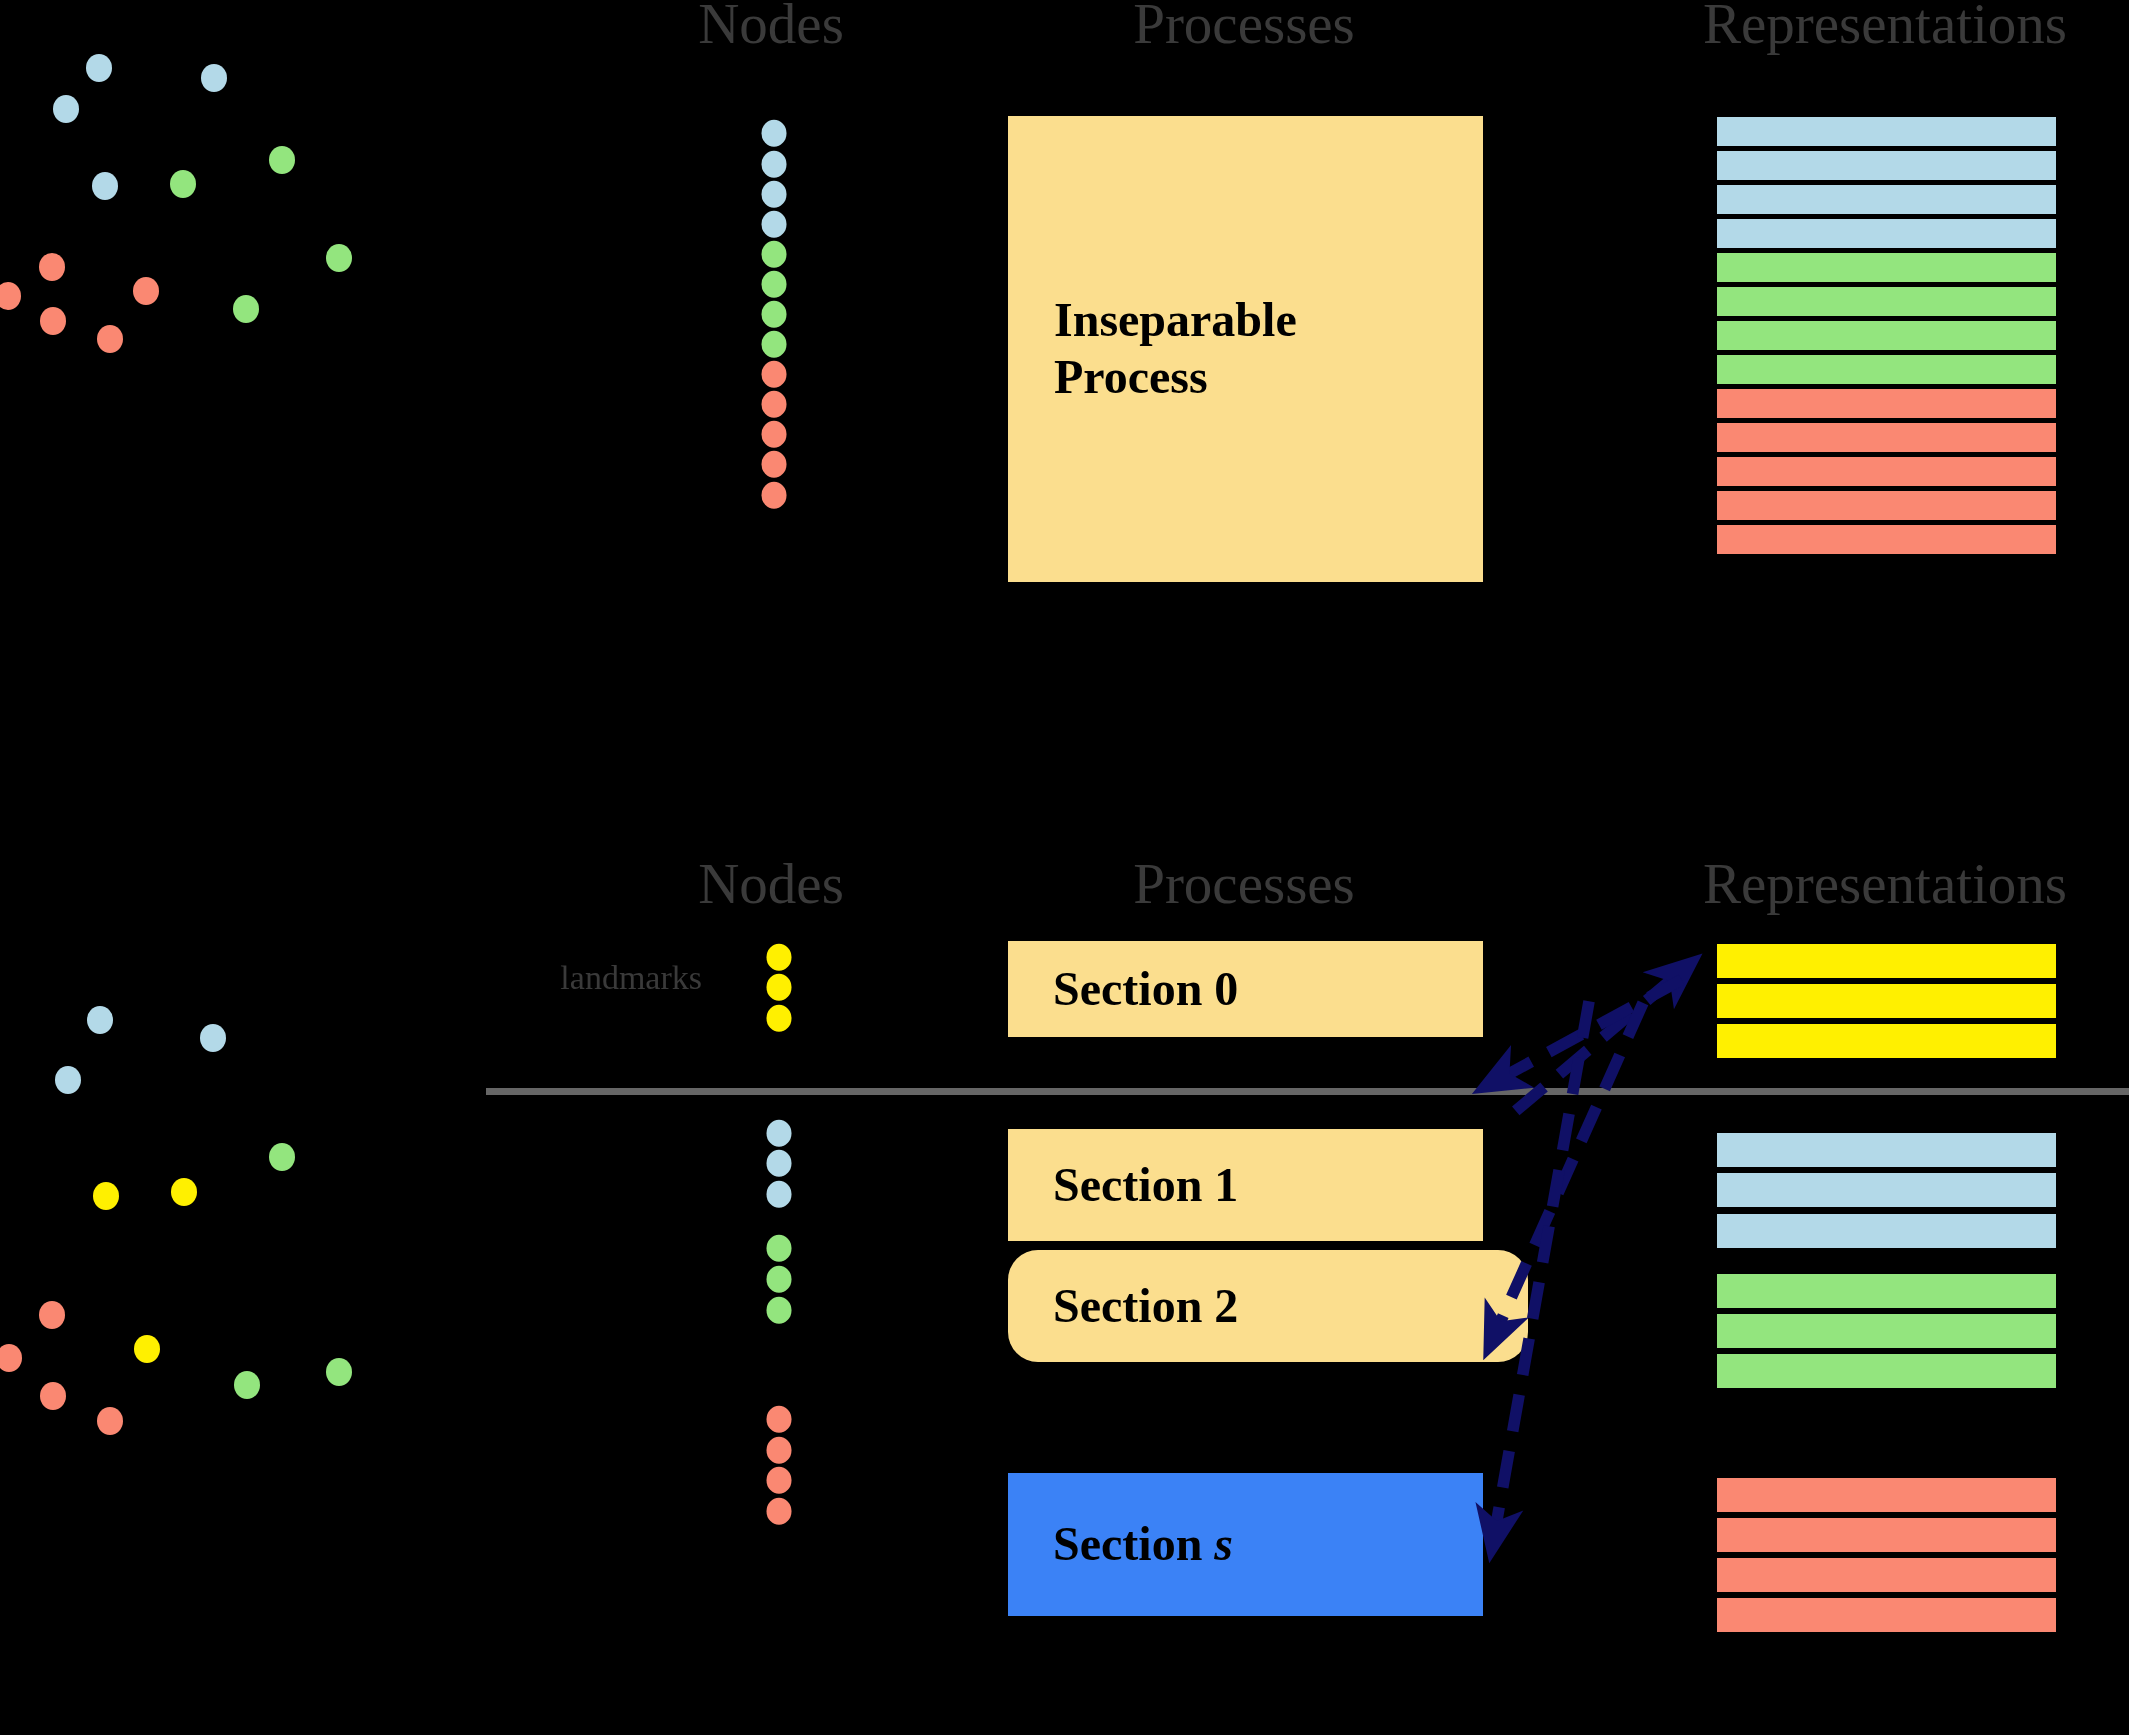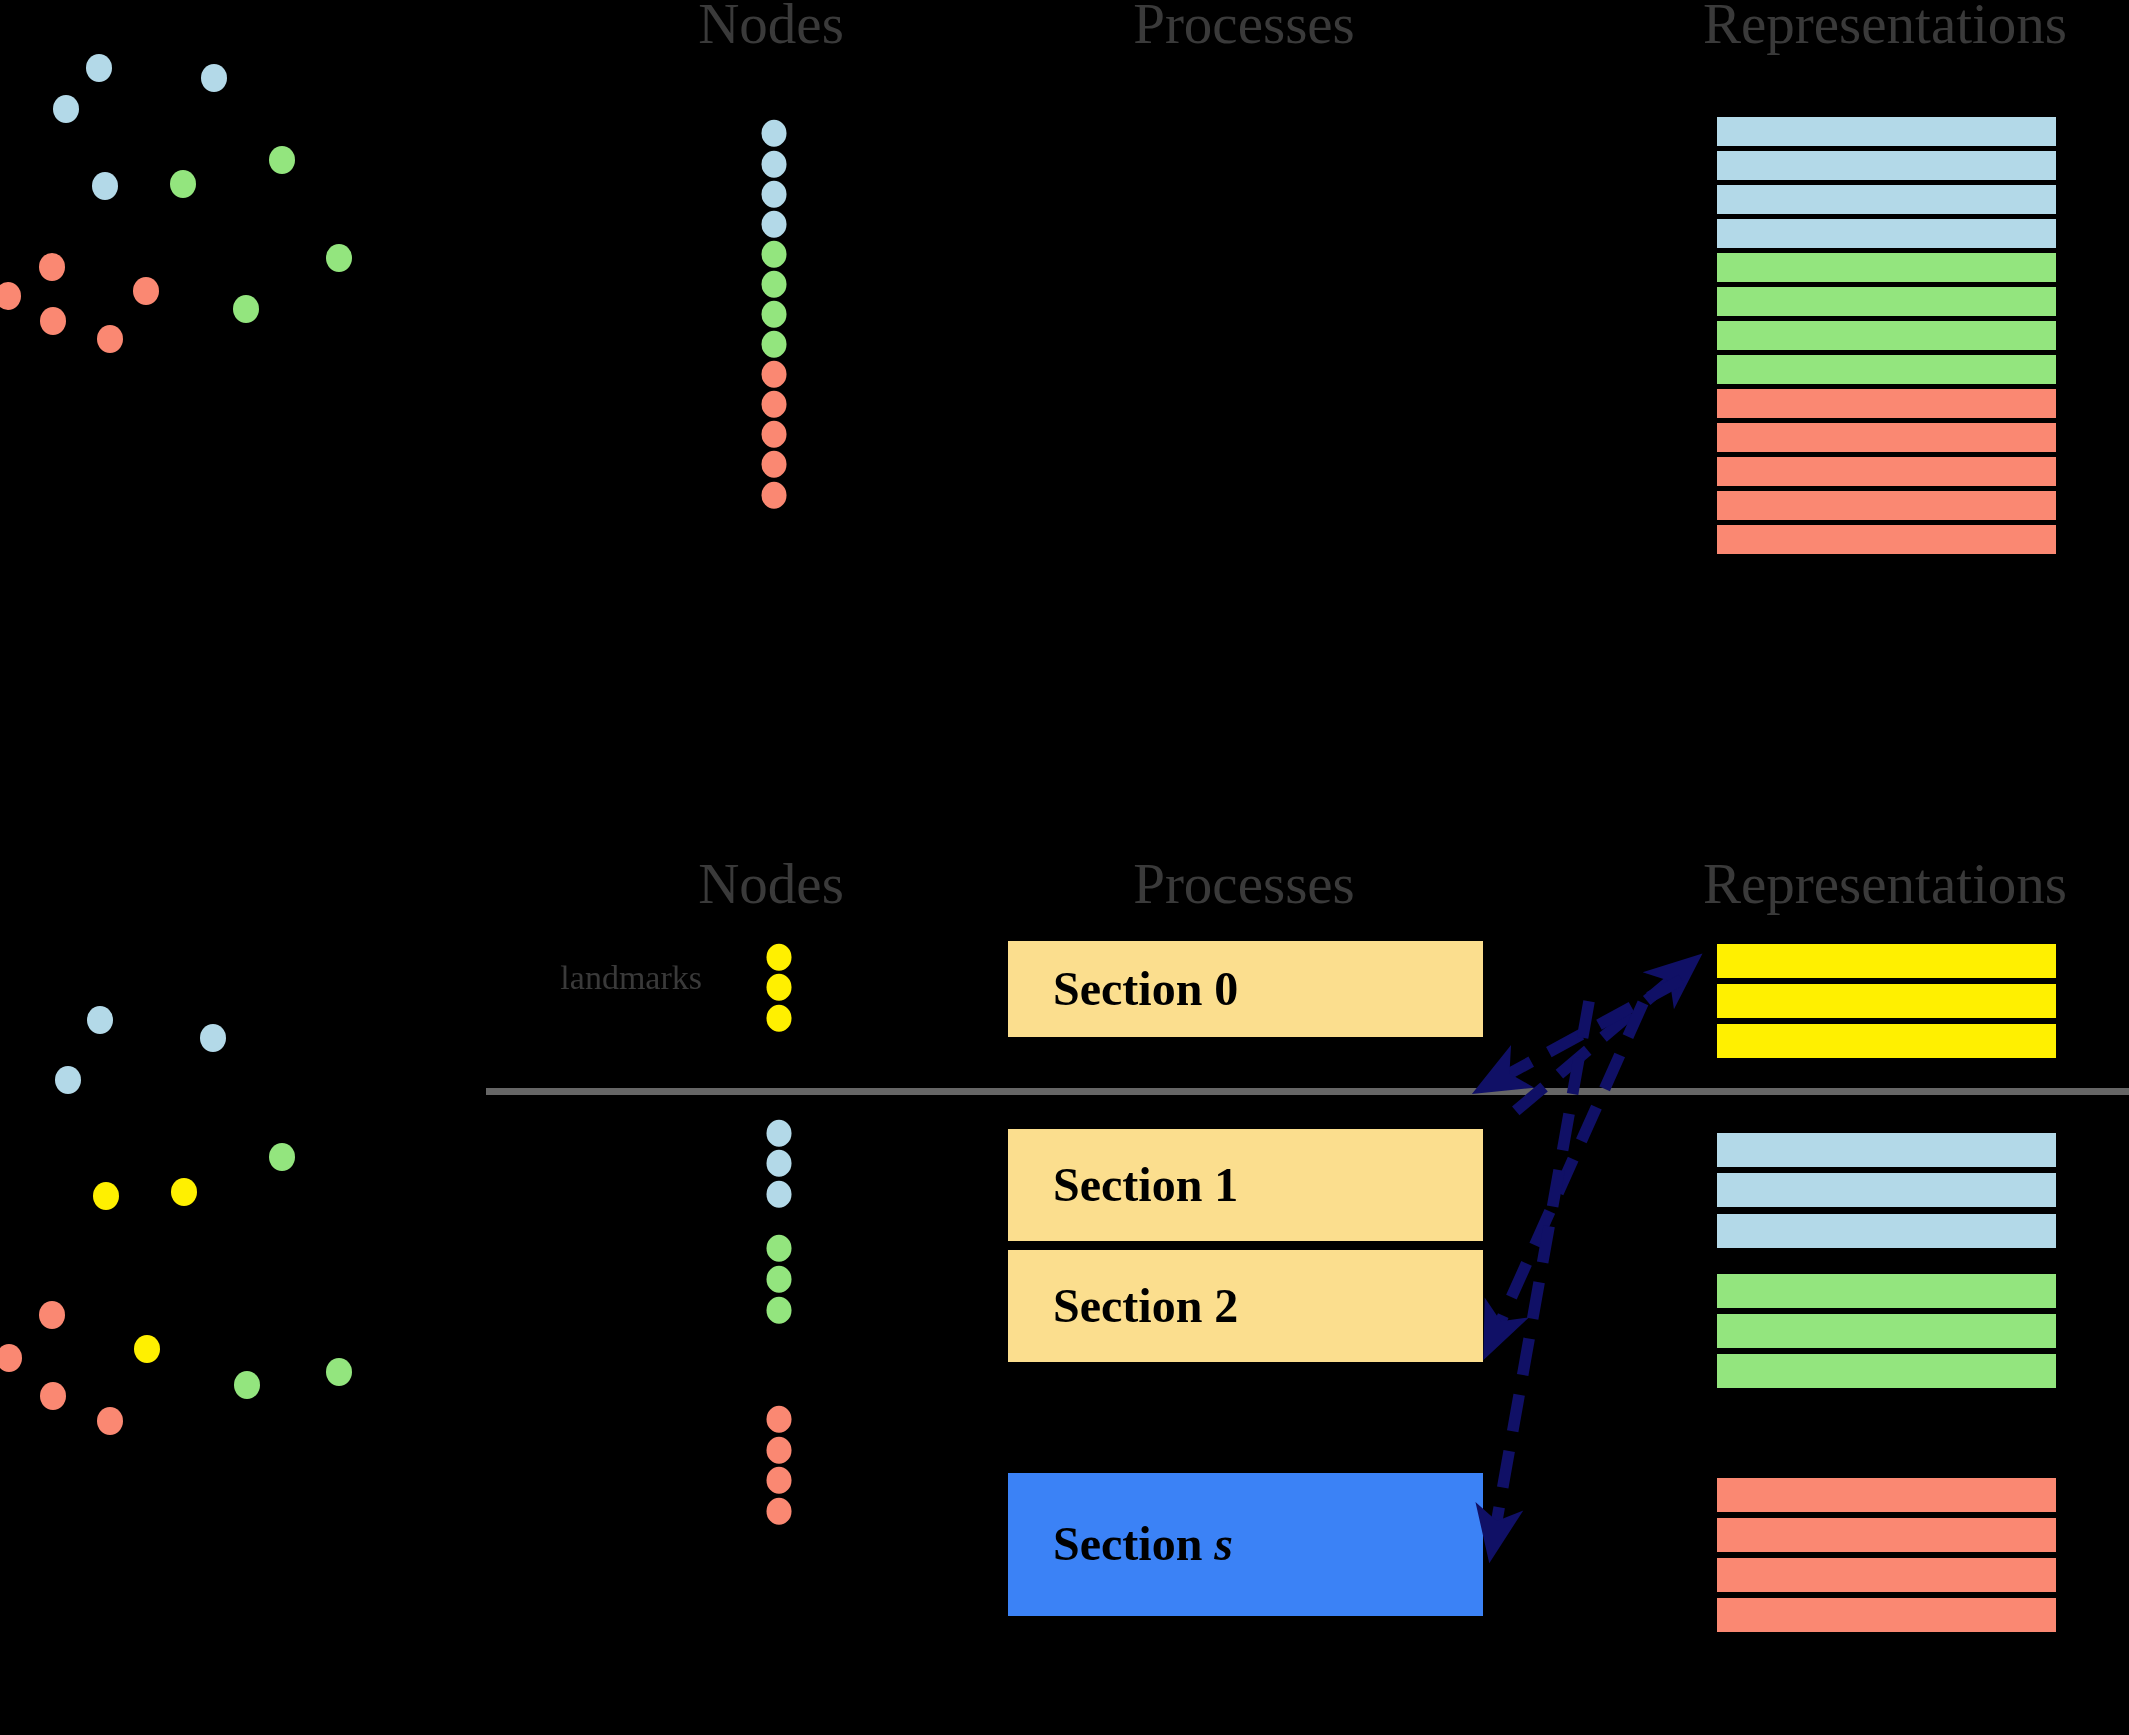--- a/index.html
+++ b/index.html
@@ -105,20 +105,24 @@
       <div class="nodedot" style="left: 774px; top: 284px; width: 25px; height: 26.5px; background: rgb(147, 229, 126);"></div>
       <div class="nodedot" style="left: 774px; top: 314px; width: 25px; height: 26.5px; background: rgb(147, 229, 126);"></div>
       <div class="nodedot" style="left: 774px; top: 344px; width: 25px; height: 26.5px; background: rgb(147, 229, 126);"></div>
       <div class="nodedot" style="left: 774px; top: 374px; width: 25px; height: 26.5px; background: rgb(250, 136, 114);"></div>
       <div class="nodedot" style="left: 774px; top: 404px; width: 25px; height: 26.5px; background: rgb(250, 136, 114);"></div>
       <div class="nodedot" style="left: 774px; top: 434px; width: 25px; height: 26.5px; background: rgb(250, 136, 114);"></div>
       <div class="nodedot" style="left: 774px; top: 464px; width: 25px; height: 26.5px; background: rgb(250, 136, 114);"></div>
       <div class="nodedot" style="left: 774px; top: 495px; width: 25px; height: 26.5px; background: rgb(250, 136, 114);"></div>
     </div>
 
+  <div class="procbox big" style="left:1008px; top:116px; width:475px; height:466px;">
+    <div class="lbl">Inseparable
+Process</div>
+  </div>
 
   <div id="top-stripes">
       <div class="stripe" style="left: 1717px; top: 117px; width: 339px; height: 28.5px; background: rgb(179, 217, 232);"></div>
       <div class="stripe" style="left: 1717px; top: 151px; width: 339px; height: 28.5px; background: rgb(179, 217, 232);"></div>
       <div class="stripe" style="left: 1717px; top: 185px; width: 339px; height: 28.5px; background: rgb(179, 217, 232);"></div>
       <div class="stripe" style="left: 1717px; top: 219px; width: 339px; height: 28.5px; background: rgb(179, 217, 232);"></div>
       <div class="stripe" style="left: 1717px; top: 253px; width: 339px; height: 28.5px; background: rgb(147, 229, 126);"></div>
       <div class="stripe" style="left: 1717px; top: 287px; width: 339px; height: 28.5px; background: rgb(147, 229, 126);"></div>
       <div class="stripe" style="left: 1717px; top: 321px; width: 339px; height: 28.5px; background: rgb(147, 229, 126);"></div>
       <div class="stripe" style="left: 1717px; top: 355px; width: 339px; height: 28.5px; background: rgb(147, 229, 126);"></div>
@@ -166,21 +170,21 @@
 
   <div class="landmark-label" style="left:702px; top:961px;">landmarks</div>
 
   <div id="section-boxes">
       <div class="procbox sect" style="left: 1008px; top: 941px; width: 475px; height: 96px; background: rgb(251, 222, 142);">
         <div class="lbl">Section 0</div>
       </div>
       <div class="procbox sect" style="left: 1008px; top: 1129px; width: 475px; height: 112px; background: rgb(251, 222, 142);">
         <div class="lbl">Section 1</div>
       </div>
-      <div class="procbox sect" style="left: 1008px; top: 1250px; width: 475px; height: 112px; background: rgb(251, 222, 142);">
+      <div class="procbox sect" style="left: 1008px; top: 1250px; width: 520px; height: 112px; background: rgb(251, 222, 142); border-radius: 30px;">
         <div class="lbl">Section 2</div>
       </div>
       <div class="procbox sect" style="left: 1008px; top: 1473px; width: 475px; height: 143px; background: #3b82f6;">
         <div class="lbl">Section <span class="ital">s</span></div>
       </div>
     </div>
 
   <div id="bottom-stripes">
       <div class="stripe" style="left: 1717px; top: 944px; width: 339px; height: 34px; background: rgb(255, 240, 0);"></div>
       <div class="stripe" style="left: 1717px; top: 984px; width: 339px; height: 34px; background: rgb(255, 240, 0);"></div>

